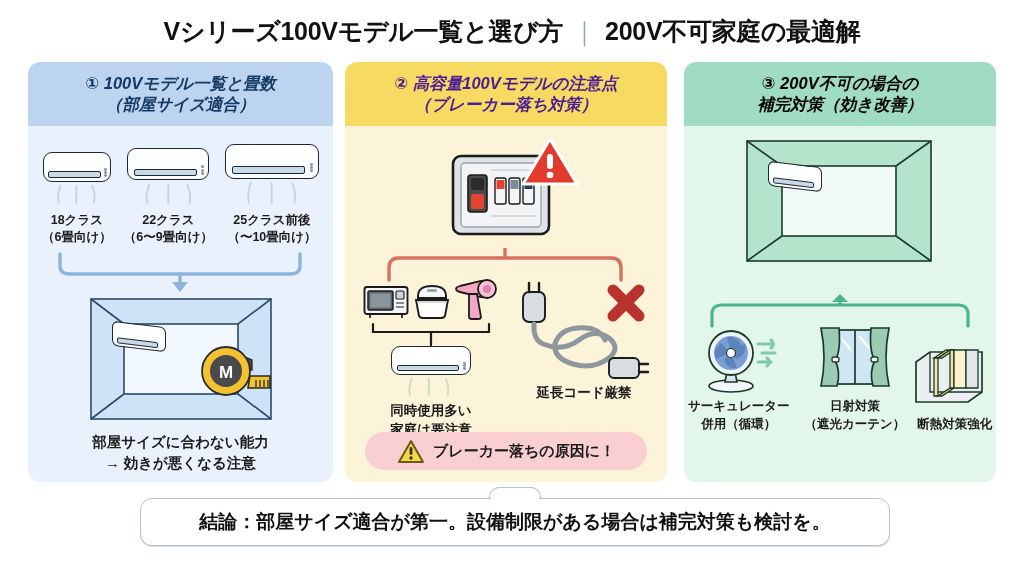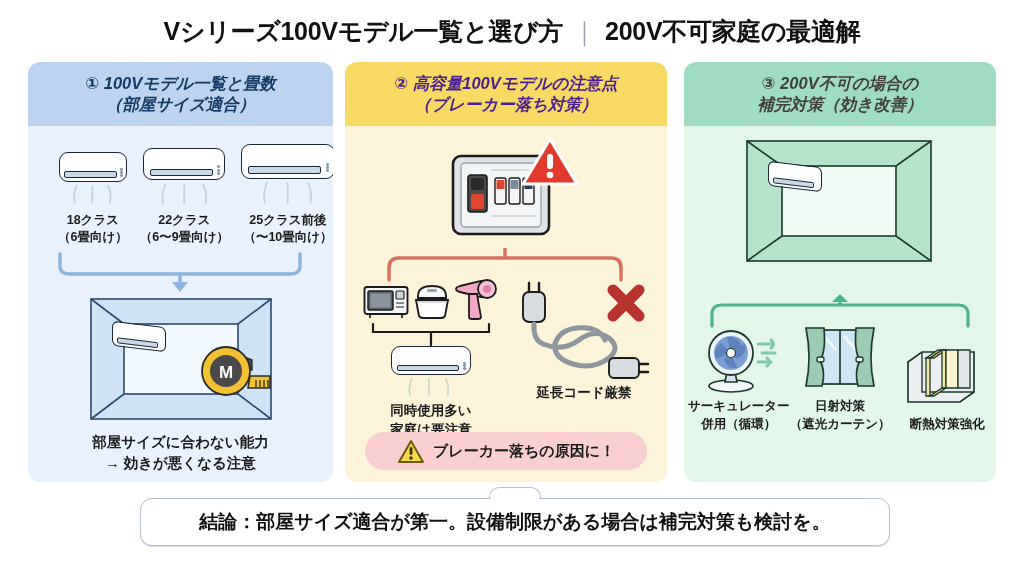--- a/index.html
+++ b/index.html
@@ -35,21 +35,21 @@
     font-size:16.5px; font-weight:bold; line-height:1.28;
     text-align:center; white-space:nowrap;font-style:italic;
   }
   .panel .bd { position:absolute; left:0; top:64px; width:100%; height:356px; }
 
   #p1 { left:28px;  width:305px; background:#e9f1fc; }
   #p1 .hd { background:#bcd4ef; color:#153a63; }
   #p2 { left:345px; width:322px; background:#fcf4d9; }
   #p2 .hd { background:#f6da62; color:#4c1d95; }
   #p3 { left:684px; width:312px; background:#e2f6ea; }
-  #p3 .hd { background:#9fdcc1; color:#404040; }
+  #p3 .hd { background:#9fdcc1; color:#000000; }
 
   
   .notch {
     position:absolute; right:-1px; top:178px;
     width:22px; height:64px;
     background:#ffffff;
     clip-path:polygon(0 0, 100% 0, 100% 100%, 0 100%, 100% 50%);
   }
   #p1 .notch { background:#e9f1fc; right:-17px;
     clip-path:polygon(0 0,0 100%,100% 50%); }
@@ -78,21 +78,21 @@
   }
   .ac .dots {
     position:absolute; right:5%; bottom:16%; width:3px; height:30%;
     display:flex; flex-direction:column; justify-content:space-between;
   }
   .ac .dots i { display:block; width:3px; height:3px; background:#8795a4; border-radius:50%; }
   .ac .wind { position:absolute; left:0; right:0; top:58%; height:40%; }
 
   
   #acRow {
-    position:absolute; left:24px; top:84px; width:289px;
+    position:absolute; left:8px; top:84px; width:289px;
     display:flex; justify-content:space-around; align-items:flex-end;
   }
   #acRow .item { display:flex; flex-direction:column; align-items:center; }
   #acRow .ac.s1 { width:68px; height:54px; }
   #acRow .ac.s2 { width:82px; height:58px; }
   #acRow .ac.s3 { width:94px; height:62px; }
   #acRow .cap { margin-top:6px; font-size:12.5px; }
 
   
   .brkD { position:absolute; }
@@ -494,21 +494,21 @@
               <path d="M70 14 Q75 18 70 22"></path>
                 <path d="M66 32 Q71 36 66 40"></path>
             </g>
           </svg>
           <div class="cap" style="margin-top:4px; font-size:12.5px; line-height:1.4;">
             <div>サーキュレーター</div>
             <div>併用（循環）</div>
           </div>
         </div>
 
-        <div style="display:flex; flex-direction:column; align-items:center; width:104px;">
+        <div style="display:flex; flex-direction:column; align-items:center; width:104px;margin-left:15px;">
           <svg width="72" height="68" viewBox="0 0 72 68">
             <rect x="16" y="4" width="40" height="54" fill="#cfe6f5" stroke="#1b3a2c" stroke-width="1.7"></rect>
             <path d="M36 4 L36 58" stroke="#1b3a2c" stroke-width="1.7"></path>
             <path d="M20 10 L32 24" stroke="#ffffff" stroke-width="2.2" opacity="0.85"></path>
             <path d="M40 10 L52 24" stroke="#ffffff" stroke-width="2.2" opacity="0.85"></path>
             <path d="M2 2 L20 2 Q22 26 16 34 Q22 46 18 60 L2 60 Q8 32 2 2 Z" fill="#9ccbb3" stroke="#1b3a2c" stroke-width="1.7"></path>
             <path d="M70 2 L52 2 Q50 26 56 34 Q50 46 54 60 L70 60 Q64 32 70 2 Z" fill="#9ccbb3" stroke="#1b3a2c" stroke-width="1.7"></path>
             <g fill="#f0f6f2" stroke="#1b3a2c" stroke-width="1.3">
               <rect x="13" y="31" width="7" height="5" rx="2"></rect>
               <rect x="52" y="31" width="7" height="5" rx="2"></rect>

